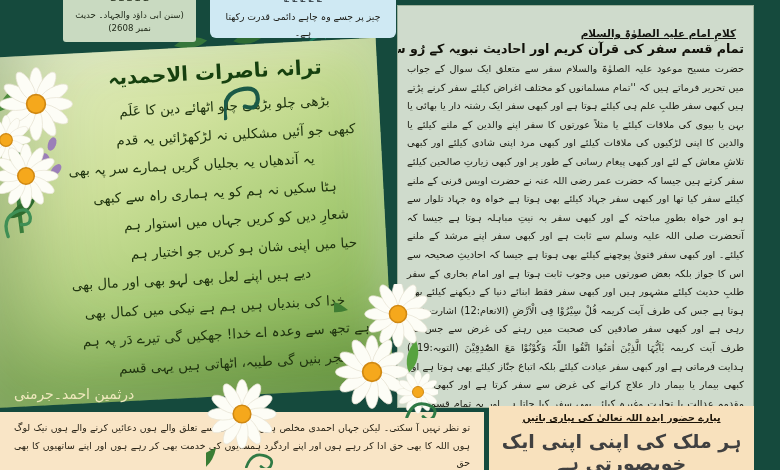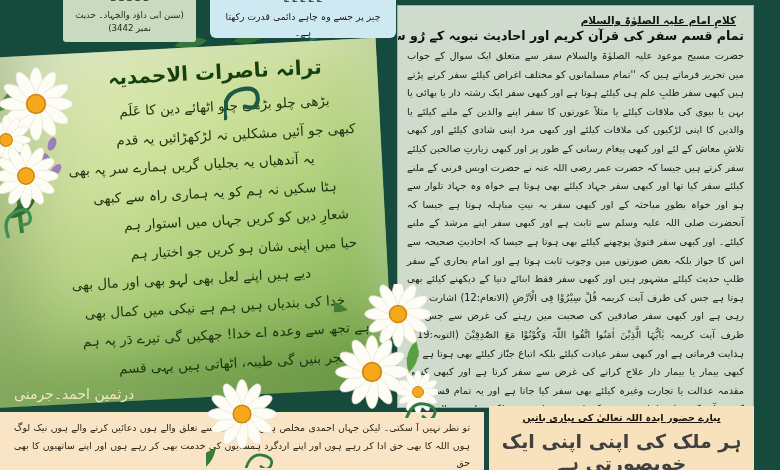--- a/index.html
+++ b/index.html
@@ -35,21 +35,21 @@
   .pl0{transform:translateX(8px);}  .pl1{transform:translateX(18px);}
   .pl2{transform:translateX(-28px);}.pl3{transform:translateX(-6px);}
   .pl4{transform:translateX(14px);} .pl5{transform:translateX(20px);}
   .pl6{transform:translateX(-34px);}.pl7{transform:translateX(-12px);}
   .pl8{transform:translateX(-2px);} .pl9{transform:translateX(6px);}
   .attr{position:absolute;left:14px;top:386px;z-index:4;font-size:14px;color:#efe9bd;direction:rtl;}
 
   
   .kalam{position:absolute;left:397px;top:5px;width:357px;height:403px;z-index:2;
     background:#cfdbcc;border:1px solid #9fb29c;box-sizing:border-box;
-    padding:7px 9px 0 9px;direction:rtl;overflow:hidden;}
+    padding:20px 9px 0 9px;direction:rtl;overflow:hidden;}
   .kalam-header{font-size:10.5px;font-weight:bold;color:#14140f;text-align:right;margin:1px 8px 2px 0;}
   .kalam-header span{text-decoration:underline;}
   .kalam-title{font-size:12.6px;font-weight:bold;color:#101008;text-align:center;white-space:nowrap;margin:1px 0 4px;}
   .kalam-body{font-size:9.8px;line-height:18.6px;color:#1c1c12;text-align:justify;}
 
   
   .strip-left{position:absolute;left:0;top:412px;width:484px;height:58px;z-index:2;
     background:#f9e5c6;padding:7px 14px 0;box-sizing:border-box;direction:rtl;overflow:hidden;}
   .strip-left .txt{font-size:9.4px;line-height:17.5px;color:#241f12;text-align:justify;}
 
@@ -90,21 +90,21 @@
 
   <svg class="dec behind" style="left:116px;top:20px" width="210" height="30" viewBox="0 0 210 30">
     <use href="#leaf" transform="translate(8 22) rotate(-12)" fill="#2d6b34"></use>
     <use href="#leaf" transform="translate(58 26) rotate(8)" fill="#35763a"></use>
     <use href="#leaf" transform="translate(150 14) rotate(185)" fill="#2d6b34"></use>
     <use href="#swirl" transform="translate(192 14) scale(0.9)" stroke="#1f7a5e"></use>
   </svg>
 
   <div class="box1">
     <div class="clip">؎ ؎ ؎ ؎ ؎</div>
-    <div class="cite">(سنن ابی داؤد والجہاد۔ حدیث نمبر 3442)</div>
+    <div class="cite">(سنن ابی داؤد والجہاد۔ حدیث نمبر 2608)</div>
   </div>
   <div class="box2">
     <div class="clip">؎ ؎ ؎ ؎ ؎</div>
     <div class="line">چیز پر جسے وہ چاہے دائمی قدرت رکھتا ہے۔</div>
   </div>
 
   <div class="tarana">
     <div class="tarana-inner">
       <div class="tarana-title">ترانہ ناصرات الاحمدیہ</div>
       <div class="pl pl0">بڑھی چلو بڑھی چلو اٹھائے دین کا عَلَم</div>

